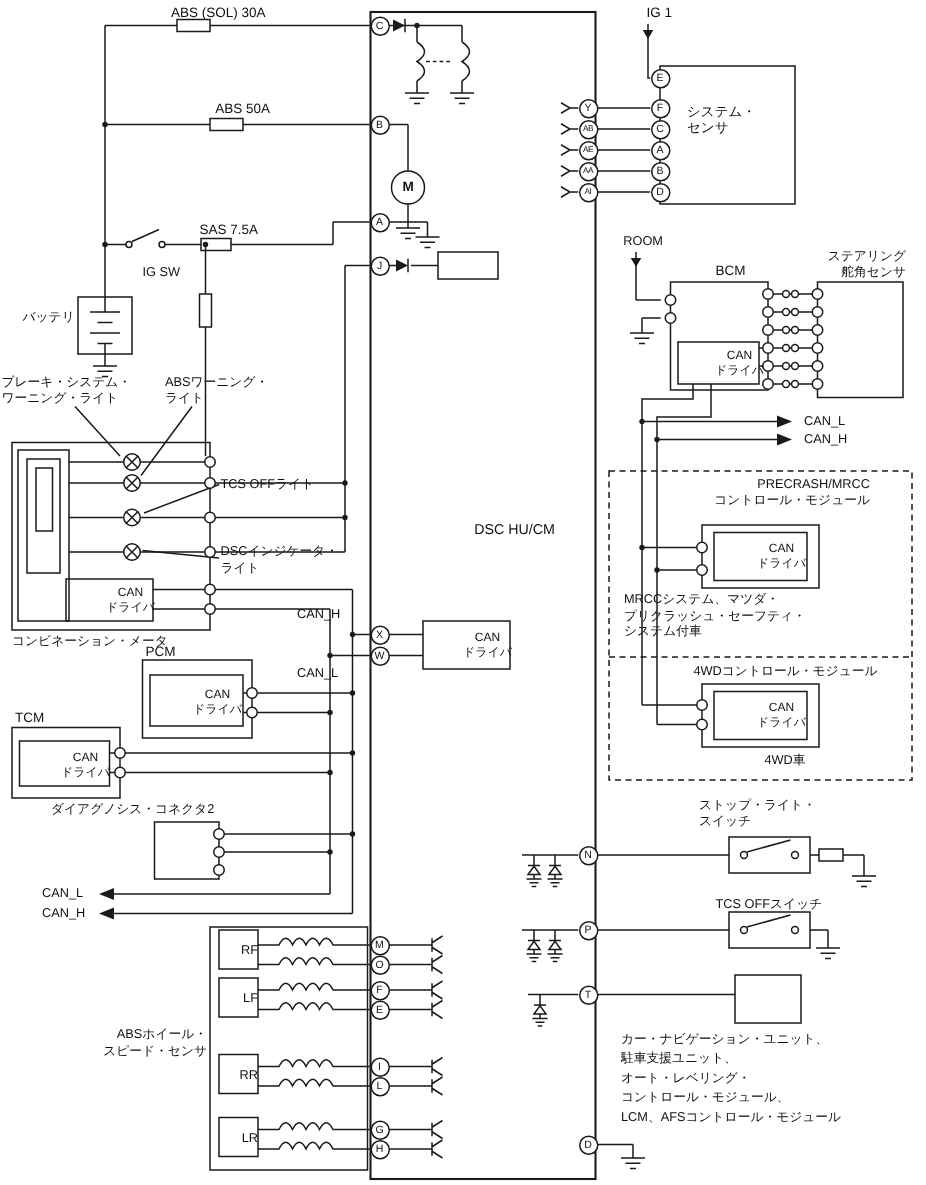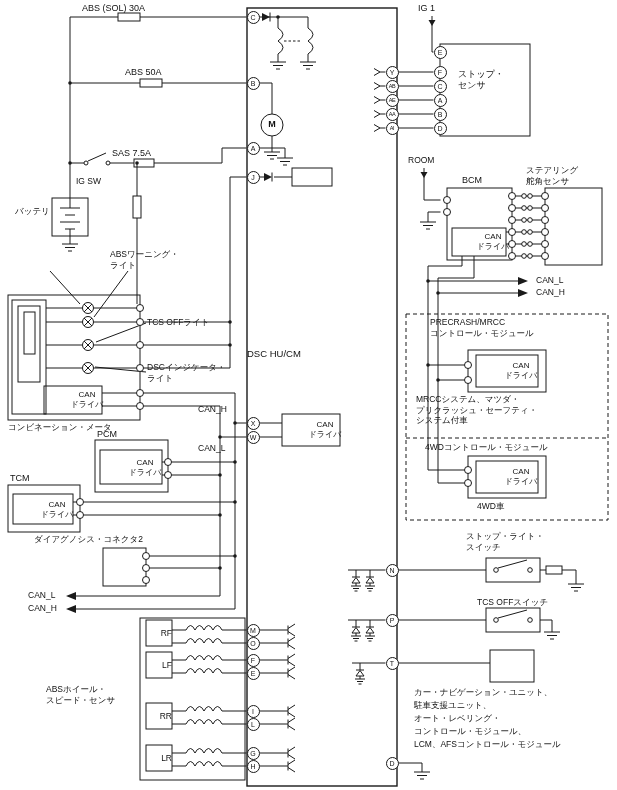--- a/index.html
+++ b/index.html
@@ -1,21 +1,21 @@
 <!DOCTYPE html>
 <html><head>
 <meta charset="utf-8">
 <title>DSC HU/CM wiring diagram</title>
 <style>
   html,body{margin:0;padding:0;background:#fff;}
   #stage{position:relative;width:617px;height:790px;background:#fff;overflow:hidden;
          font-family:"Liberation Sans","DejaVu Sans",sans-serif;color:#111;}
   #stage svg{position:absolute;left:0;top:0;z-index:1;}
   .lbl{position:absolute;font-size:8.5px;line-height:10.5px;white-space:pre-line;z-index:2;}
-  .c{text-align:left;}
+  .c{text-align:right;}
   .s9{font-size:9px;line-height:11px;}
   .drv{position:absolute;font-size:8px;line-height:9.5px;text-align:center;white-space:pre-line;z-index:2;padding-left:14px;}
   .pin{position:absolute;width:13px;height:13px;box-sizing:border-box;border:1px solid #1a1a1a;border-radius:50%;
        background:#fff;font-size:7px;line-height:11px;text-align:center;z-index:3;}
   .pin.w2{font-size:5.5px;letter-spacing:-0.3px;}
   .whl{position:absolute;width:26px;height:26px;line-height:26px;text-align:right;font-size:8.5px;z-index:2;}
   .motor{position:absolute;left:265px;top:118px;width:14px;height:14px;line-height:13px;text-align:center;
          font-size:9px;font-weight:bold;z-index:2;}
   .dsc{font-size:9.5px;}
 </style>
@@ -286,33 +286,35 @@
 </svg>
 
 <div class="lbl c s9" style="left:82px;top:3px;width:95px">ABS (SOL) 30A</div>
 <div class="lbl c s9" style="left:125px;top:67px;width:55px">ABS 50A</div>
 <div class="lbl c s9" style="left:112px;top:148px;width:60px">SAS 7.5A</div>
 <div class="lbl c" style="left:76px;top:176px;width:44px">IG SW</div>
 <div class="lbl" style="left:15px;top:206px;width:38px">バッテリ</div>
 <div class="lbl c s9" style="left:418px;top:3px;width:30px">IG 1</div>
 <div class="lbl c" style="left:408px;top:155px;width:34px">ROOM</div>
 <div class="lbl c s9" style="left:462px;top:175px;width:35px">BCM</div>
-<div class="lbl s9" style="left:458px;top:69px;width:68px">ストップ・
+<div class="lbl s9" style="left:458px;top:69px;width:68px">システム・
 センサ</div>
 <div class="lbl c" style="left:526px;top:165px;width:78px">ステアリング
 舵角センサ</div>
 <div class="lbl" style="left:536px;top:275px;width:42px">CAN_L</div>
 <div class="lbl" style="left:536px;top:287px;width:42px">CAN_H</div>
 <div class="lbl" style="left:416px;top:394px;width:135px">MRCCシステム、マツダ・
 プリクラッシュ・セーフティ・
 システム付車</div>
 <div class="lbl c" style="left:430px;top:317px;width:150px">PRECRASH/MRCC
 コントロール・モジュール</div>
 <div class="lbl c" style="left:425px;top:442px;width:160px">4WDコントロール・モジュール</div>
 <div class="lbl c" style="left:477px;top:501px;width:60px">4WD車</div>
+<div class="lbl" style="left:1px;top:249px;width:98px">ブレーキ・システム・
+ワーニング・ライト</div>
 <div class="lbl" style="left:110px;top:249px;width:88px">ABSワーニング・
 ライト</div>
 <div class="lbl" style="left:147px;top:317px;width:88px">TCS OFFライト</div>
 <div class="lbl" style="left:147px;top:362px;width:96px">DSCインジケータ・
 ライト</div>
 <div class="lbl" style="left:8px;top:422px;width:125px">コンビネーション・メータ</div>
 <div class="lbl s9" style="left:97px;top:429px;width:36px">PCM</div>
 <div class="lbl s9" style="left:10px;top:473px;width:36px">TCM</div>
 <div class="lbl" style="left:34px;top:534px;width:130px">ダイアグノシス・コネクタ2</div>
 <div class="lbl" style="left:28px;top:590px;width:38px">CAN_L</div>

